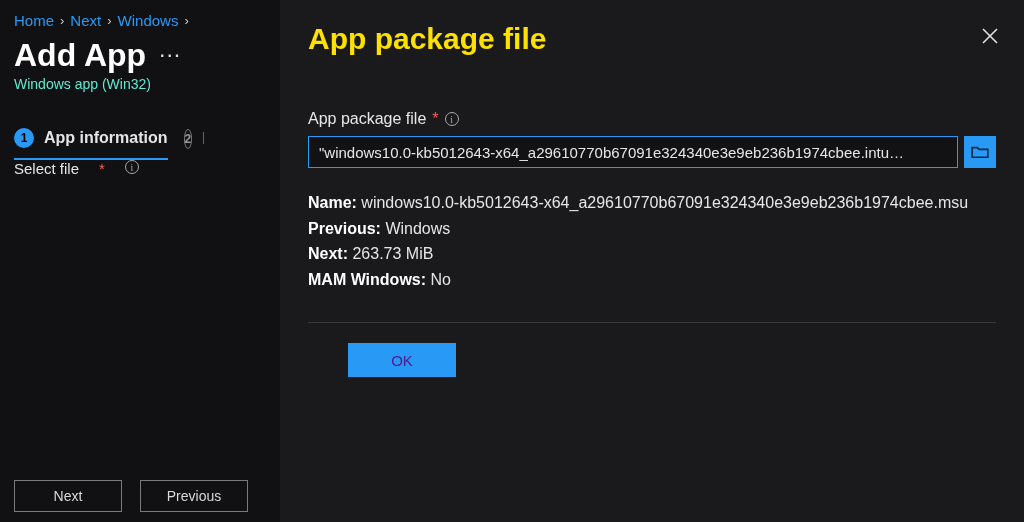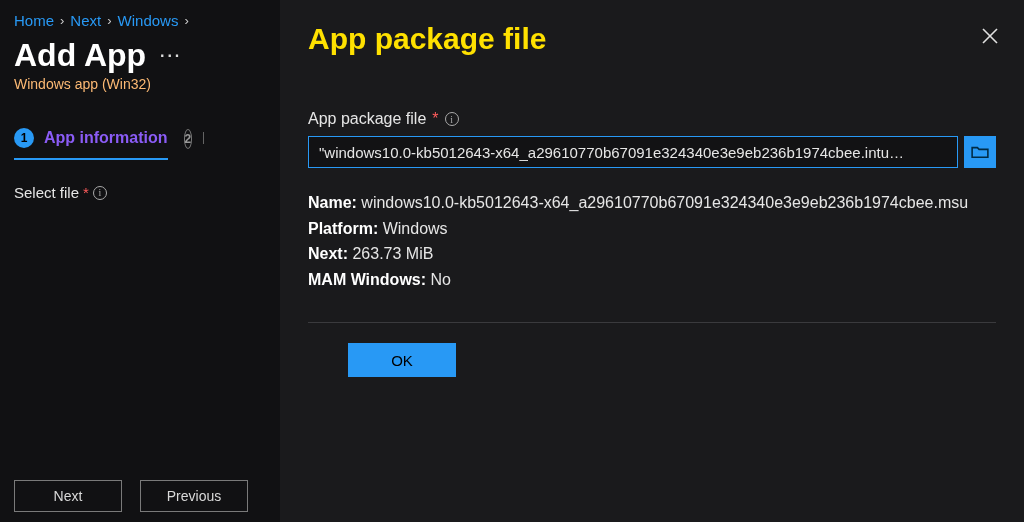--- a/index.html
+++ b/index.html
@@ -9,36 +9,36 @@
   
   .left-panel {
     position: absolute; left:0; top:0; width:280px; height:522px;
     background:#111113; padding:12px 14px 16px 14px;
   }
   .breadcrumb { font-size:15px; color:#2899f5; display:flex; align-items:center; gap:6px; flex-wrap:wrap; }
   .breadcrumb .crumb { cursor:pointer; }
   .breadcrumb .chev { color:#ccc; font-size:13px; }
   .page-title { font-size:32px; font-weight:600; color:#fff; margin-top:8px; display:flex; align-items:center; gap:14px;text-align:right;}
   .page-title .ellipsis { font-size:16px; color:#ddd; letter-spacing:2px; cursor:pointer;}
-  .subtitle { font-size:14px; color:#fdba74; margin-top:2px; }
+  .subtitle { font-size:14px; color:#5eead4; margin-top:2px; }
 
   .wizard-tabs { margin-top:36px; display:flex; align-items:center; gap:16px; overflow:hidden; }
   .tab { display:flex; align-items:center; gap:10px; padding-bottom:10px; }
   .tab.active { border-bottom:2px solid #2899f5; }
   .tab .badge {
     width:20px; height:20px; border-radius:50%; display:flex; align-items:center; justify-content:center;
     font-size:12px; font-weight:600;
   }
   .tab.active .badge { background:#2899f5; color:#000; }
   .tab.inactive .badge { border:1.5px solid #777; color:#999; }
-  .tab .label { font-size:16px; font-weight:600; color:#8b5cf6; }
+  .tab .label { font-size:16px; font-weight:600; color:#e5e5e5; }
   .tab.inactive .label { color:#888; }
   .tab.cut { max-width:20px; overflow:hidden; white-space:nowrap;}
 
-  .field-row { margin-top:24px; display:flex; align-items:center; gap:4px; font-size:15px;}
+  .field-row { display:flex; align-items:flex-start; gap:20px; font-size:15px;}
   .req-star { color:#ff5c5c; }
   .info-ico {
     width:14px; height:14px; border:1px solid #aaa; border-radius:50%;
     display:inline-flex; align-items:center; justify-content:center;
     font-size:10px; color:#aaa; font-style:normal; font-family:Georgia,serif;
   }
 
   .bottom-buttons {
     position:absolute; left:14px; bottom:10px; display:flex; gap:18px;
   }
@@ -72,21 +72,21 @@
   }
   .browse-btn svg { width:18px; height:14px; fill:none; stroke:#002b45; stroke-width:1.8; }
 
   .props { margin-top:22px; font-size:16px; line-height:1.6; }
   .props .row b { font-weight:700; color:#fff;margin-top:43px; }
 
   .divider { margin-top:30px; height:1px; background:#3a3a3d; }
 
   .ok-btn {
     margin-top:20px; margin-left:40px; width:108px; height:34px;
-    background:#2899f5; color:#000000; font-size:15px; font-weight:400;
+    background:#2899f5; color:#4c1d95; font-size:15px; font-weight:400;
     border:none; cursor:pointer;
   }
 </style>
 </head>
 <body>
 
 <div class="left-panel">
   <div class="breadcrumb">
     <span class="crumb">Home</span>
     <span class="chev">›</span>
@@ -148,21 +148,21 @@
       </svg>
     </div>
   </div>
 
   <div class="props">
     <div class="row">
       <b>Name:</b> 
       <span>windows10.0-kb5012643-x64_a29610770b67091e324340e3e9eb236b1974cbee.msu</span>
     </div>
     <div class="row">
-      <b>Platform:</b> 
+      <b>Previous:</b> 
       <span>Windows</span>
     </div>
     <div class="row">
       <b>Next:</b> 
       <span>263.73 MiB</span>
     </div>
     <div class="row">
       <b>MAM Windows:</b> 
       <span>No</span>
     </div>

